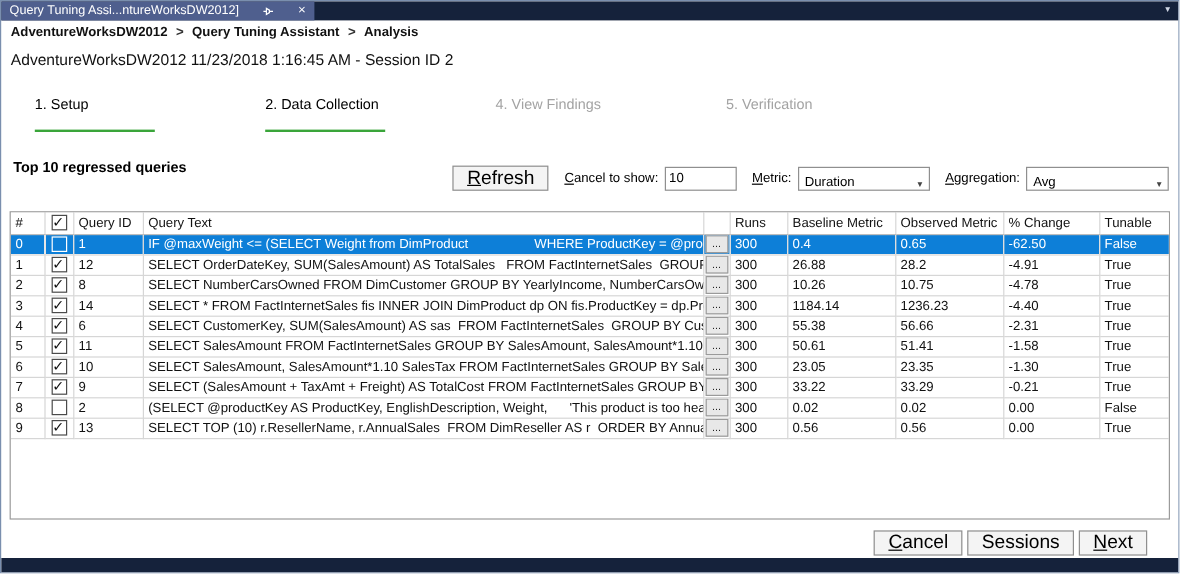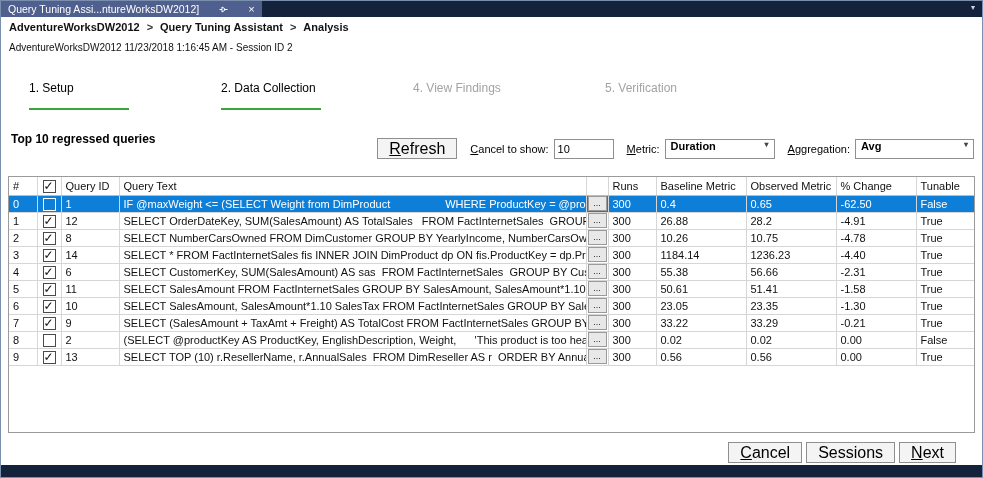--- a/index.html
+++ b/index.html
@@ -19,21 +19,21 @@
   .tab { background:#4f5f8e; color:#fff; font-size:10.5px; display:flex; align-items:center; padding:0 7px; gap:20px; cursor:default; }
   .tab-title { white-space:nowrap; }
   .pin-icon { display:inline-flex; align-items:center; }
   .close-icon { font-size:11px; line-height:10px; color:#fff; }
   .tabbar-caret { position:absolute; right:7px; top:2px; font-size:8px; color:#cfd6e4; }
 
   
   .breadcrumb { padding:4px 8px 0 8px; font-size:11px; color:#111; height:16px;font-weight:bold; }
   .breadcrumb .crumb { cursor:default; }
   .breadcrumb .sep { margin:0 7px; color:#333; }
-  .session-title { padding:9px 8px 0 8px; font-size:10px; color:#111; height:24px; }
+  .session-title { padding:9px 8px 0 8px; font-size:13px; color:#111; height:24px; }
 
   
   .steps { display:flex; margin:21px 8px 0 28px; flex:0 0 auto; }
   .step { width:192px; }
   .step-label { font-size:12px; color:#000; display:inline-block; }
   .step.pending .step-label { color:#a3a3a3; }
   .step-underline { width:100px; height:2px; background:#3aa53a; margin-top:12px; visibility:hidden; }
   .step.done .step-underline, .step.active .step-underline { visibility:visible; }
 
   
@@ -49,21 +49,21 @@
   }
   .mn { display:inline-block; }
   .mn::first-letter { text-decoration:underline; }
   .ctl-label { font-size:11px; margin:0 5px 0 13px; white-space:nowrap; }
   .queries-input {
     width:60px; height:20px; border:1px solid #8f8f8f;
     font-family:"Liberation Sans", sans-serif; font-size:11px; padding:0 3px;
   }
   .combo {
     height:20px; background:#fff; border:1px solid #8f8f8f;
-    display:flex; align-items:flex-start; font-size:11px; padding-left:5px;font-weight:bold;
+    display:flex; align-items:flex-end; font-size:11px; padding-left:5px;
   }
   .combo.metric { width:110px; }
   .combo.agg { width:119px; }
   .combo .arrow { margin-left:auto; padding:0 5px; font-size:8px; color:#444; }
 
   
   .grid-wrap {
     margin:17px 7px 0 7px; height:257px;
     border:1px solid #9b9b9b; background:#fff; overflow:hidden; flex:0 0 auto;
   }

